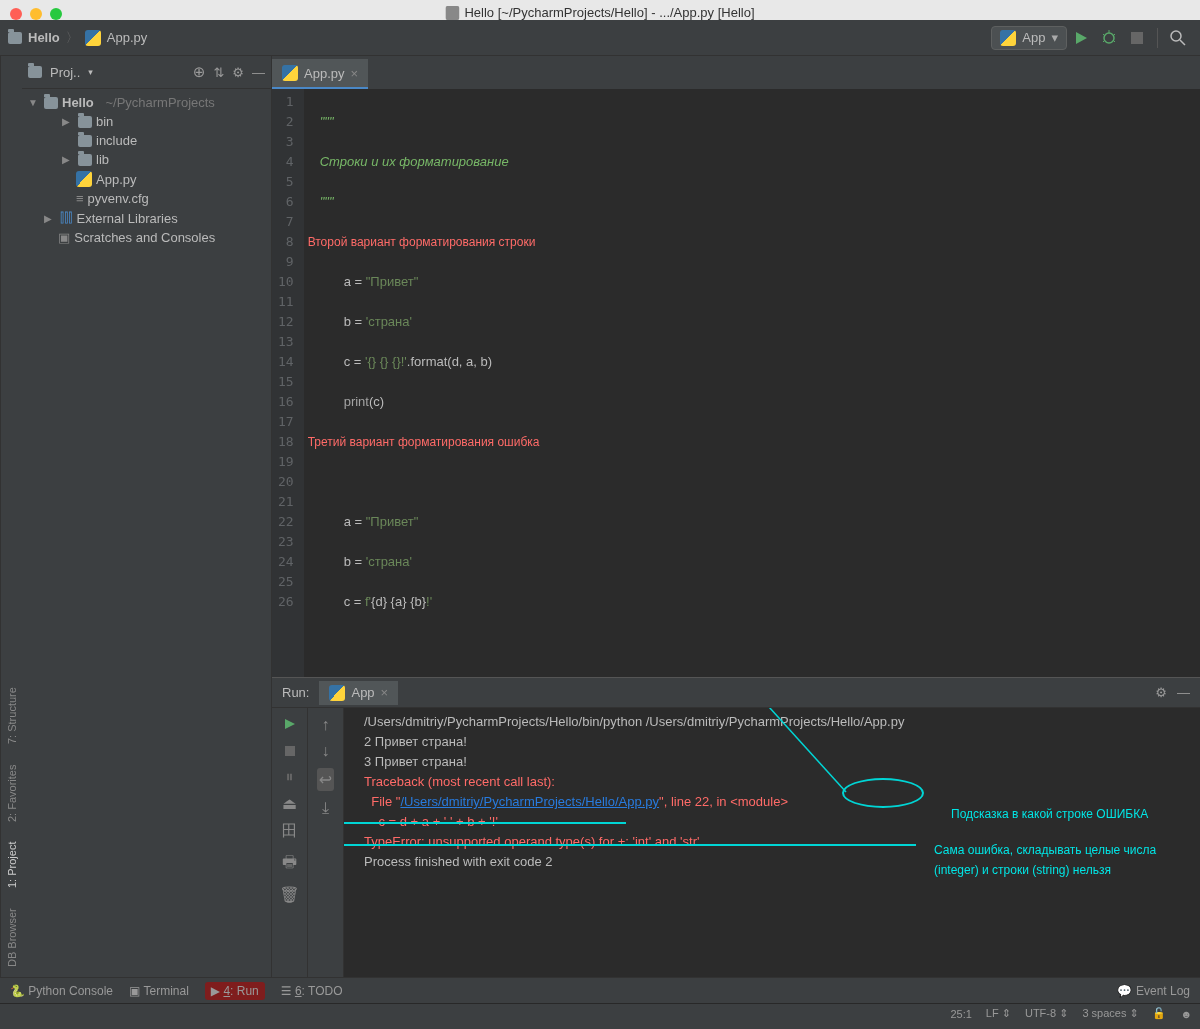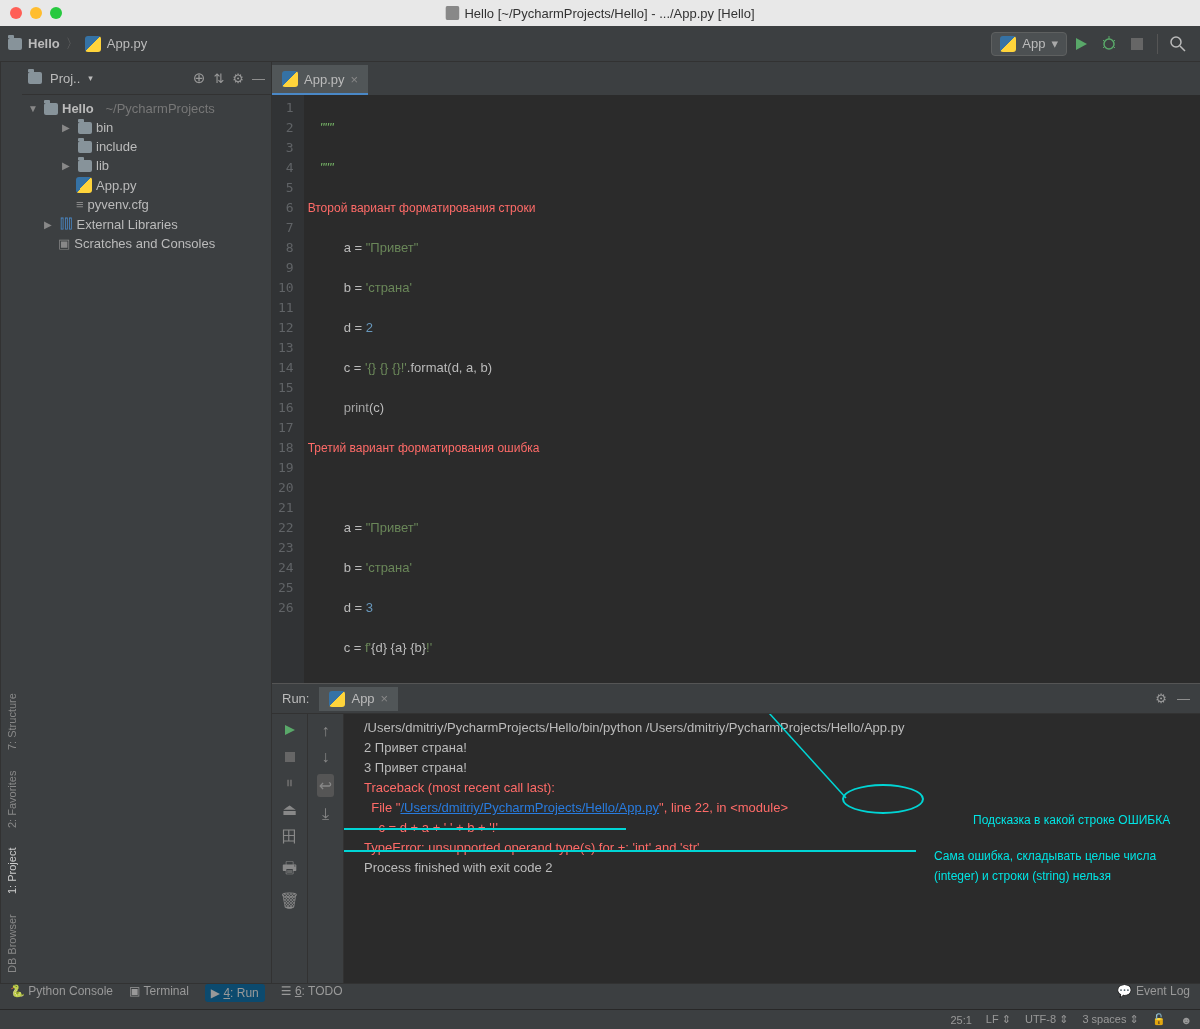--- a/index.html
+++ b/index.html
@@ -1,17 +1,17 @@
 <!DOCTYPE html>
 <html><head>
 <meta charset="utf-8">
 <style>
 * { margin:0; padding:0; box-sizing:border-box; font-family: -apple-system, "Segoe UI", sans-serif; }
 body { width:1200px; height:1029px; background:#3c3f41; overflow:hidden; color:#bbb; }
-.titlebar { height:26px; background:#e8e8e8; display:flex; align-items:center; position:relative; }
+.titlebar { height:20px; background:#e8e8e8; display:flex; align-items:flex-end; position:relative; }
 .traffic { display:flex; gap:8px; padding-left:10px; }
 .tl { width:12px; height:12px; border-radius:50%; }
 .tl.r{background:#ff5f56}.tl.y{background:#ffbd2e}.tl.g{background:#27c93f}
 .wintitle { position:absolute; left:50%; transform:translateX(-50%); font-size:13px; color:#333; display:flex; align-items:center; gap:5px; }
 .toolbar { height:36px; background:#3c3f41; display:flex; align-items:center; padding:0 8px; border-bottom:1px solid #323232; }
 .crumb { display:flex; align-items:center; gap:6px; font-size:13px; color:#bbb; }
 .pyicon{width:16px;height:16px;background:linear-gradient(135deg,#3572A5 50%,#ffd43b 50%);border-radius:3px}
 .spacer{flex:1}
 .runconfig{display:flex;align-items:center;gap:6px;background:#4c5052;border:1px solid #5e6060;border-radius:4px;padding:3px 8px;font-size:13px}
 .tb-btn{width:28px;height:28px;display:flex;align-items:center;justify-content:center;cursor:pointer}
@@ -36,21 +36,21 @@
 .runpanel{height:300px;background:#2b2b2b;border-top:1px solid #555;display:flex;flex-direction:column}
 .runhdr{height:30px;background:#3c3f41;display:flex;align-items:center;padding:0 10px;gap:10px;font-size:13px;border-bottom:1px solid #323232}
 .runtab{background:#515658;padding:4px 10px;display:flex;align-items:center;gap:6px}
 .runbody{flex:1;display:flex;overflow:hidden}
 .runtb{width:36px;background:#3c3f41;display:flex;flex-direction:column;align-items:center;gap:8px;padding-top:8px;border-right:1px solid #323232}
 .runtb2{width:36px;background:#3c3f41;display:flex;flex-direction:column;align-items:center;gap:8px;padding-top:8px;border-right:1px solid #323232}
 .console{flex:1;font-family:Menlo,monospace;font-size:13px;line-height:20px;padding:4px 20px;position:relative;overflow:hidden}
 .console .l{white-space:pre}
 .err{color:#FF6B68}.lnk{color:#287BDE;text-decoration:underline}
 .note{color:#00e5e5;font-size:12px;position:absolute}
-.bottombar{height:26px;background:#3c3f41;border-top:1px solid #323232;display:flex;align-items:flex-start;padding:0 10px;font-size:12px;color:#999;gap:16px}
+.bottombar{height:26px;background:#3c3f41;border-top:1px solid #323232;display:flex;align-items:center;padding:0 10px;font-size:12px;color:#999;gap:16px}
 .statusbar{height:20px;background:#3c3f41;border-top:1px solid #282828;display:flex;align-items:center;justify-content:flex-end;padding:0 8px;font-size:11px;color:#999;gap:14px}
 svg.arrow-line{position:absolute;pointer-events:none;z-index:50}
 .ellipse{position:absolute;border:2px solid #00d5d5;border-radius:50%;pointer-events:none;z-index:51}
 .underline{position:absolute;height:2px;background:#00d5d5;pointer-events:none;z-index:51}
 </style>
 </head>
 <body>
 
 <div class="titlebar">
   <div class="traffic">
@@ -196,32 +196,31 @@
 20
 21
 22
 23
 24
 25
 26
 </div>
 <div class="code">
 <div class="ln"><span class="doc">"""</span></div>
+<div class="ln"><span class="doc">Строки и их форматирование</span></div>
 <div class="ln"><span class="doc">"""</span></div>
 <div class="ln" style="padding-left:0"><span class="anno">Второй вариант форматирования строки</span></div>
 <div class="ln" style="padding-left:40px">a = <span class="str">"Привет"</span></div>
 <div class="ln" style="padding-left:40px">b = <span class="str">'страна'</span></div>
-<div class="ln" style="padding-left:40px">d = <span class="num">2</span></div>
 <div class="ln" style="padding-left:40px">c = <span class="str">'{} {} {}!'</span>.format(d, a, b)</div>
 <div class="ln" style="padding-left:40px"><span class="fn">print</span>(c)</div>
 <div class="ln" style="padding-left:0"><span class="anno">Третий вариант форматирования ошибка</span></div>
 <div class="ln"></div>
 <div class="ln" style="padding-left:40px">a = <span class="str">"Привет"</span></div>
 <div class="ln" style="padding-left:40px">b = <span class="str">'страна'</span></div>
-<div class="ln" style="padding-left:40px">d = <span class="num">3</span></div>
 <div class="ln" style="padding-left:40px">c = <span class="str">f'</span>{d} {a} {b}<span class="str">!'</span></div>
 
 
 
 
 
 
 
 
 
@@ -269,36 +268,36 @@
 <div class="l err">Traceback (most recent call last):</div>
 <div class="l"><span class="err">  File "</span><span class="lnk">/Users/dmitriy/PycharmProjects/Hello/App.py</span><span class="err">", line 22, in &lt;module&gt;</span></div>
 <div class="l err">    c = d + a + ' ' + b + '!'</div>
 <div class="l err">TypeError: unsupported operand type(s) for +: 'int' and 'str'</div>
 <div class="l"></div>
 <div class="l">Process finished with exit code 2</div>
 
 <div class="ellipse" style="left:498px;top:70px;width:82px;height:30px"></div>
 <div class="underline" style="left:0px;top:114px;width:282px"></div>
 <div class="underline" style="left:0px;top:136px;width:572px"></div>
-<div class="note" style="left:629px;top:96px">Подсказка в какой строке ОШИБКА</div>
+<div class="note" style="left:607px;top:96px">Подсказка в какой строке ОШИБКА</div>
 <div class="note" style="left:590px;top:132px">Сама ошибка, складывать целые числа (integer) и строки (string) нельзя</div>
 <svg class="arrow-line" style="left:0;top:-435px" width="700" height="530">
               <line x1="502" y1="519" x2="40" y2="9" stroke="#00d5d5" stroke-width="1.5"></line>
               <polygon points="40,9 50,14 46,22" fill="#00d5d5"></polygon>
             </svg>
         </div>
       </div>
     </div>
   </div>
 </div>
 
 <div class="bottombar">
   <span>🐍 <span>Python Console</span></span>
   <span>▣ <span>Terminal</span></span>
-  <span style="background:#0c4a6e;padding:2px 6px;border-radius:3px">▶ <u>4</u>: Run</span>
+  <span style="background:#7f1d1d;padding:2px 6px;border-radius:3px">▶ <u>4</u>: Run</span>
   <span>☰ <u>6</u>: TODO</span>
   <div class="spacer"></div>
   <span>💬 <span>Event Log</span></span>
 </div>
 
 <div class="statusbar">
   <span>25:1</span>
   <span><span>LF</span> ⇕</span>
   <span><span>UTF-8</span> ⇕</span>
   <span><span>3 spaces</span> ⇕</span>

